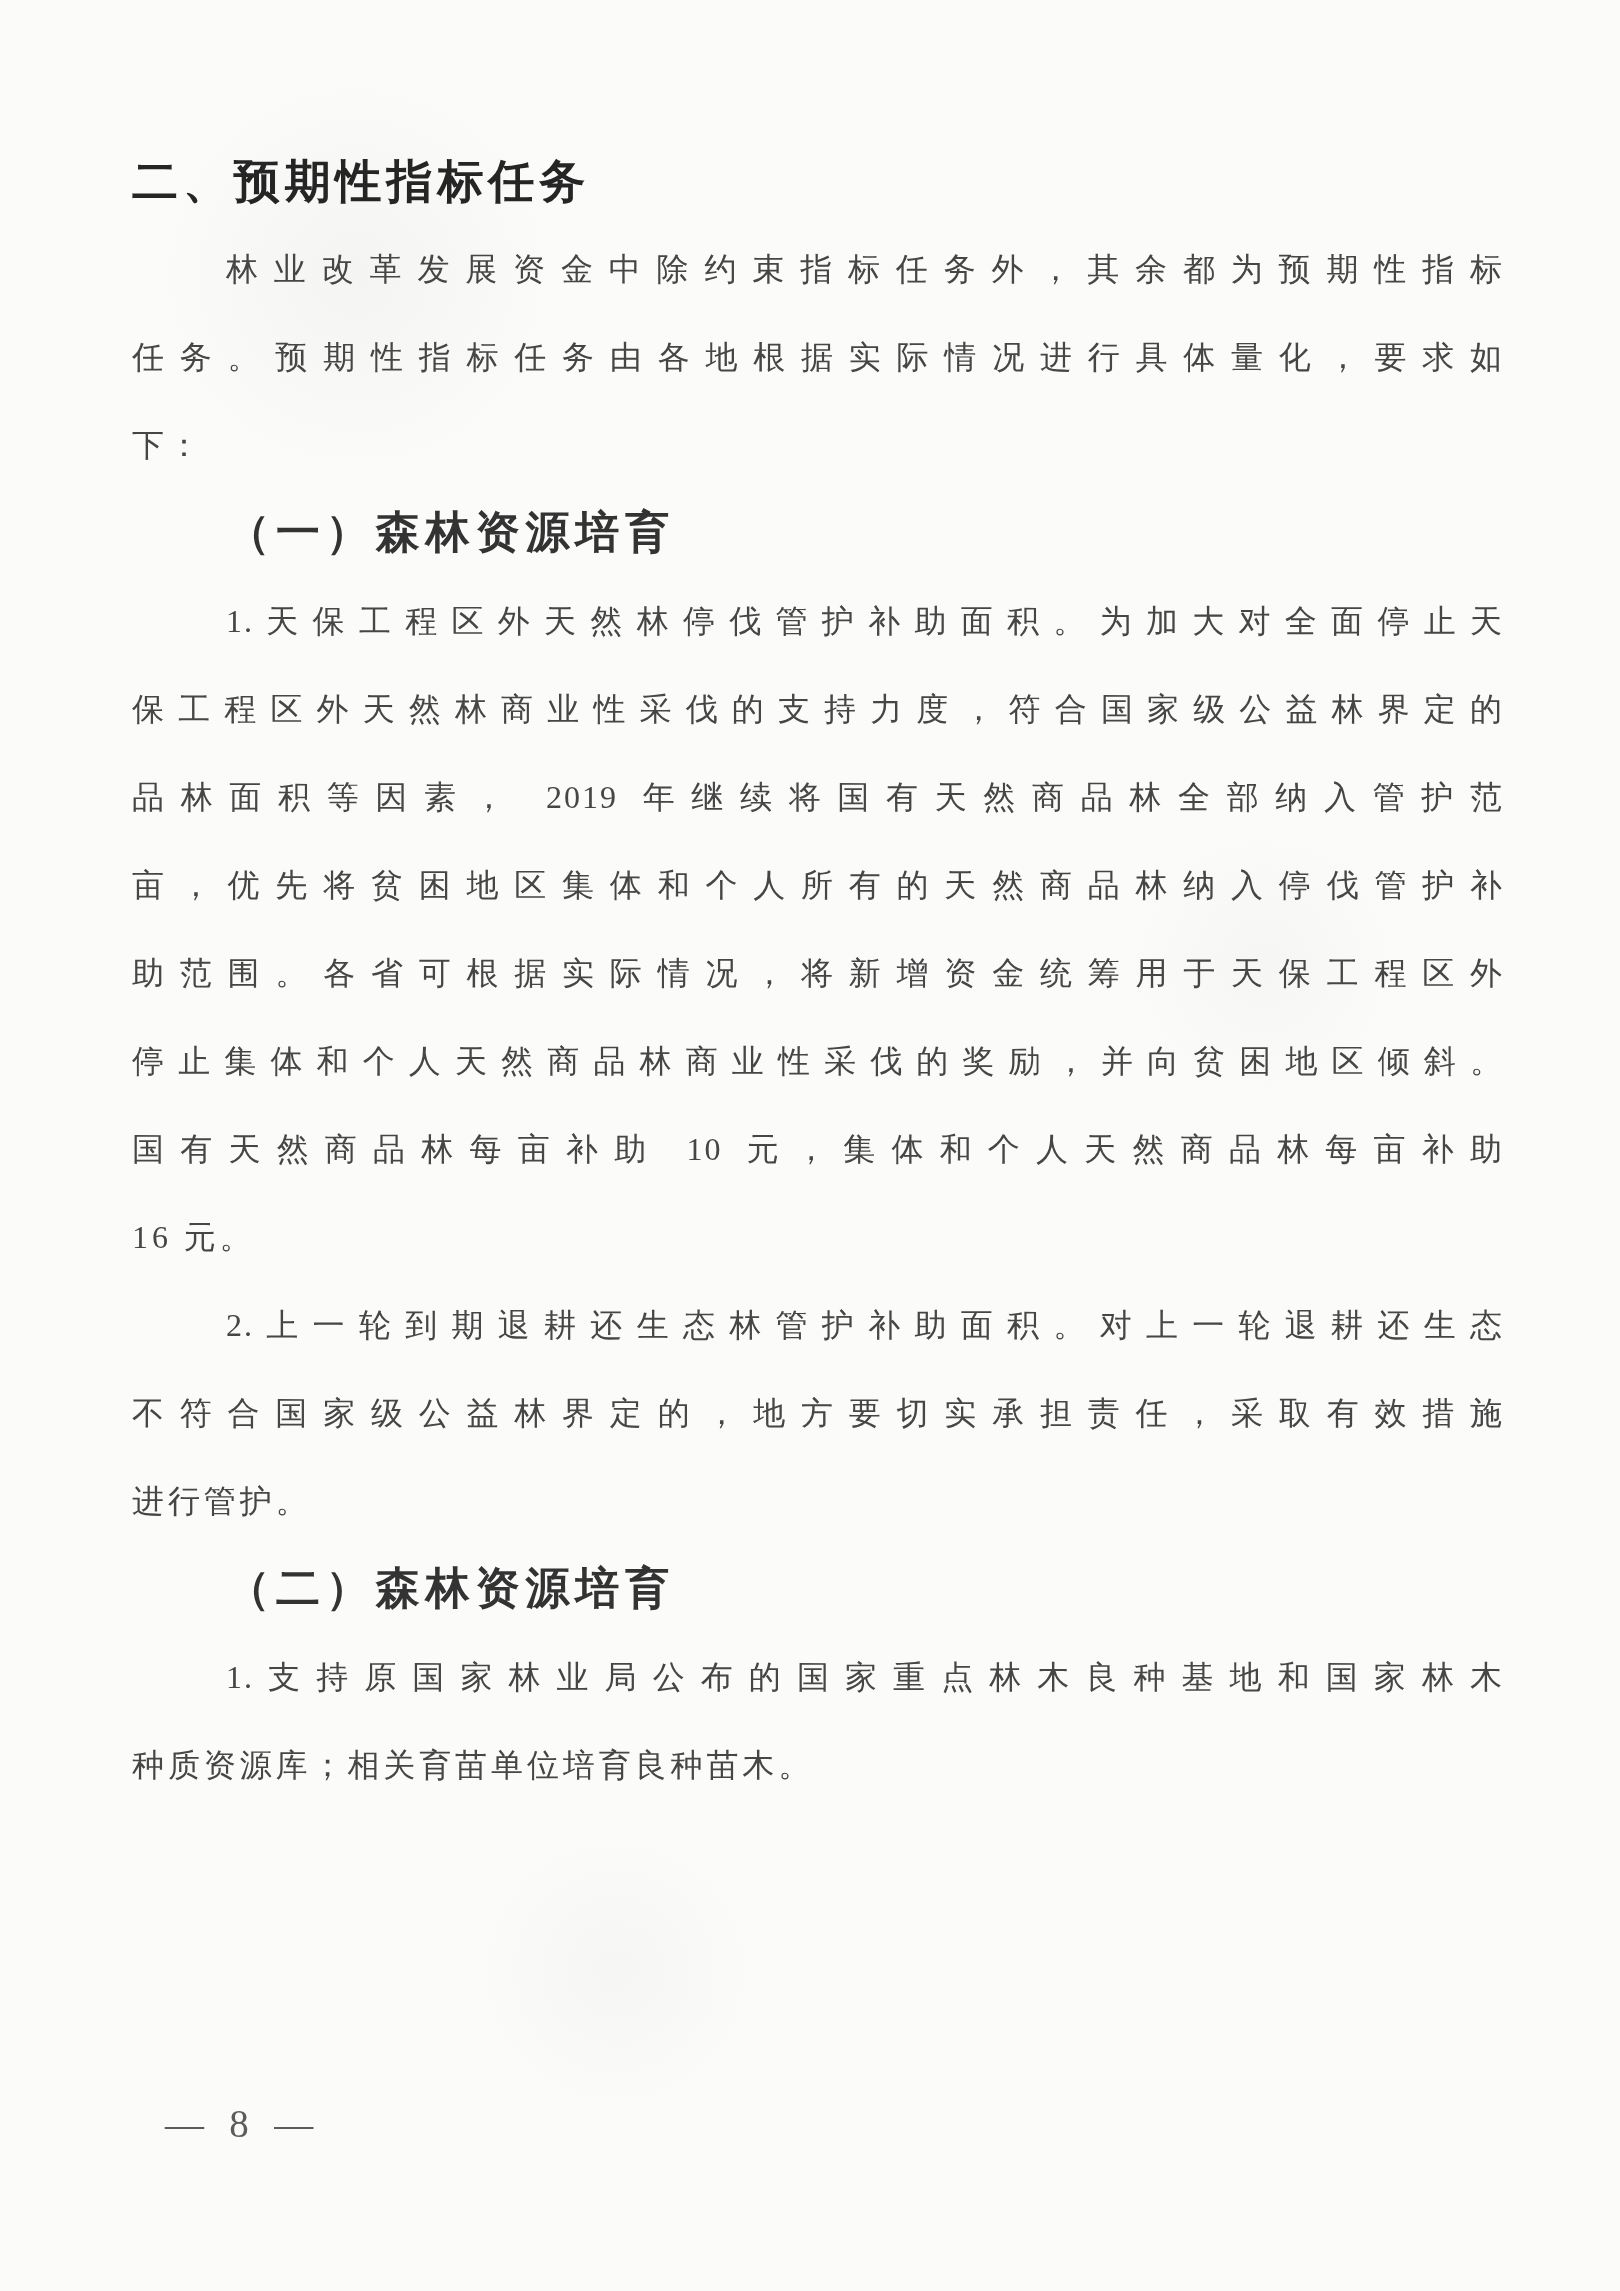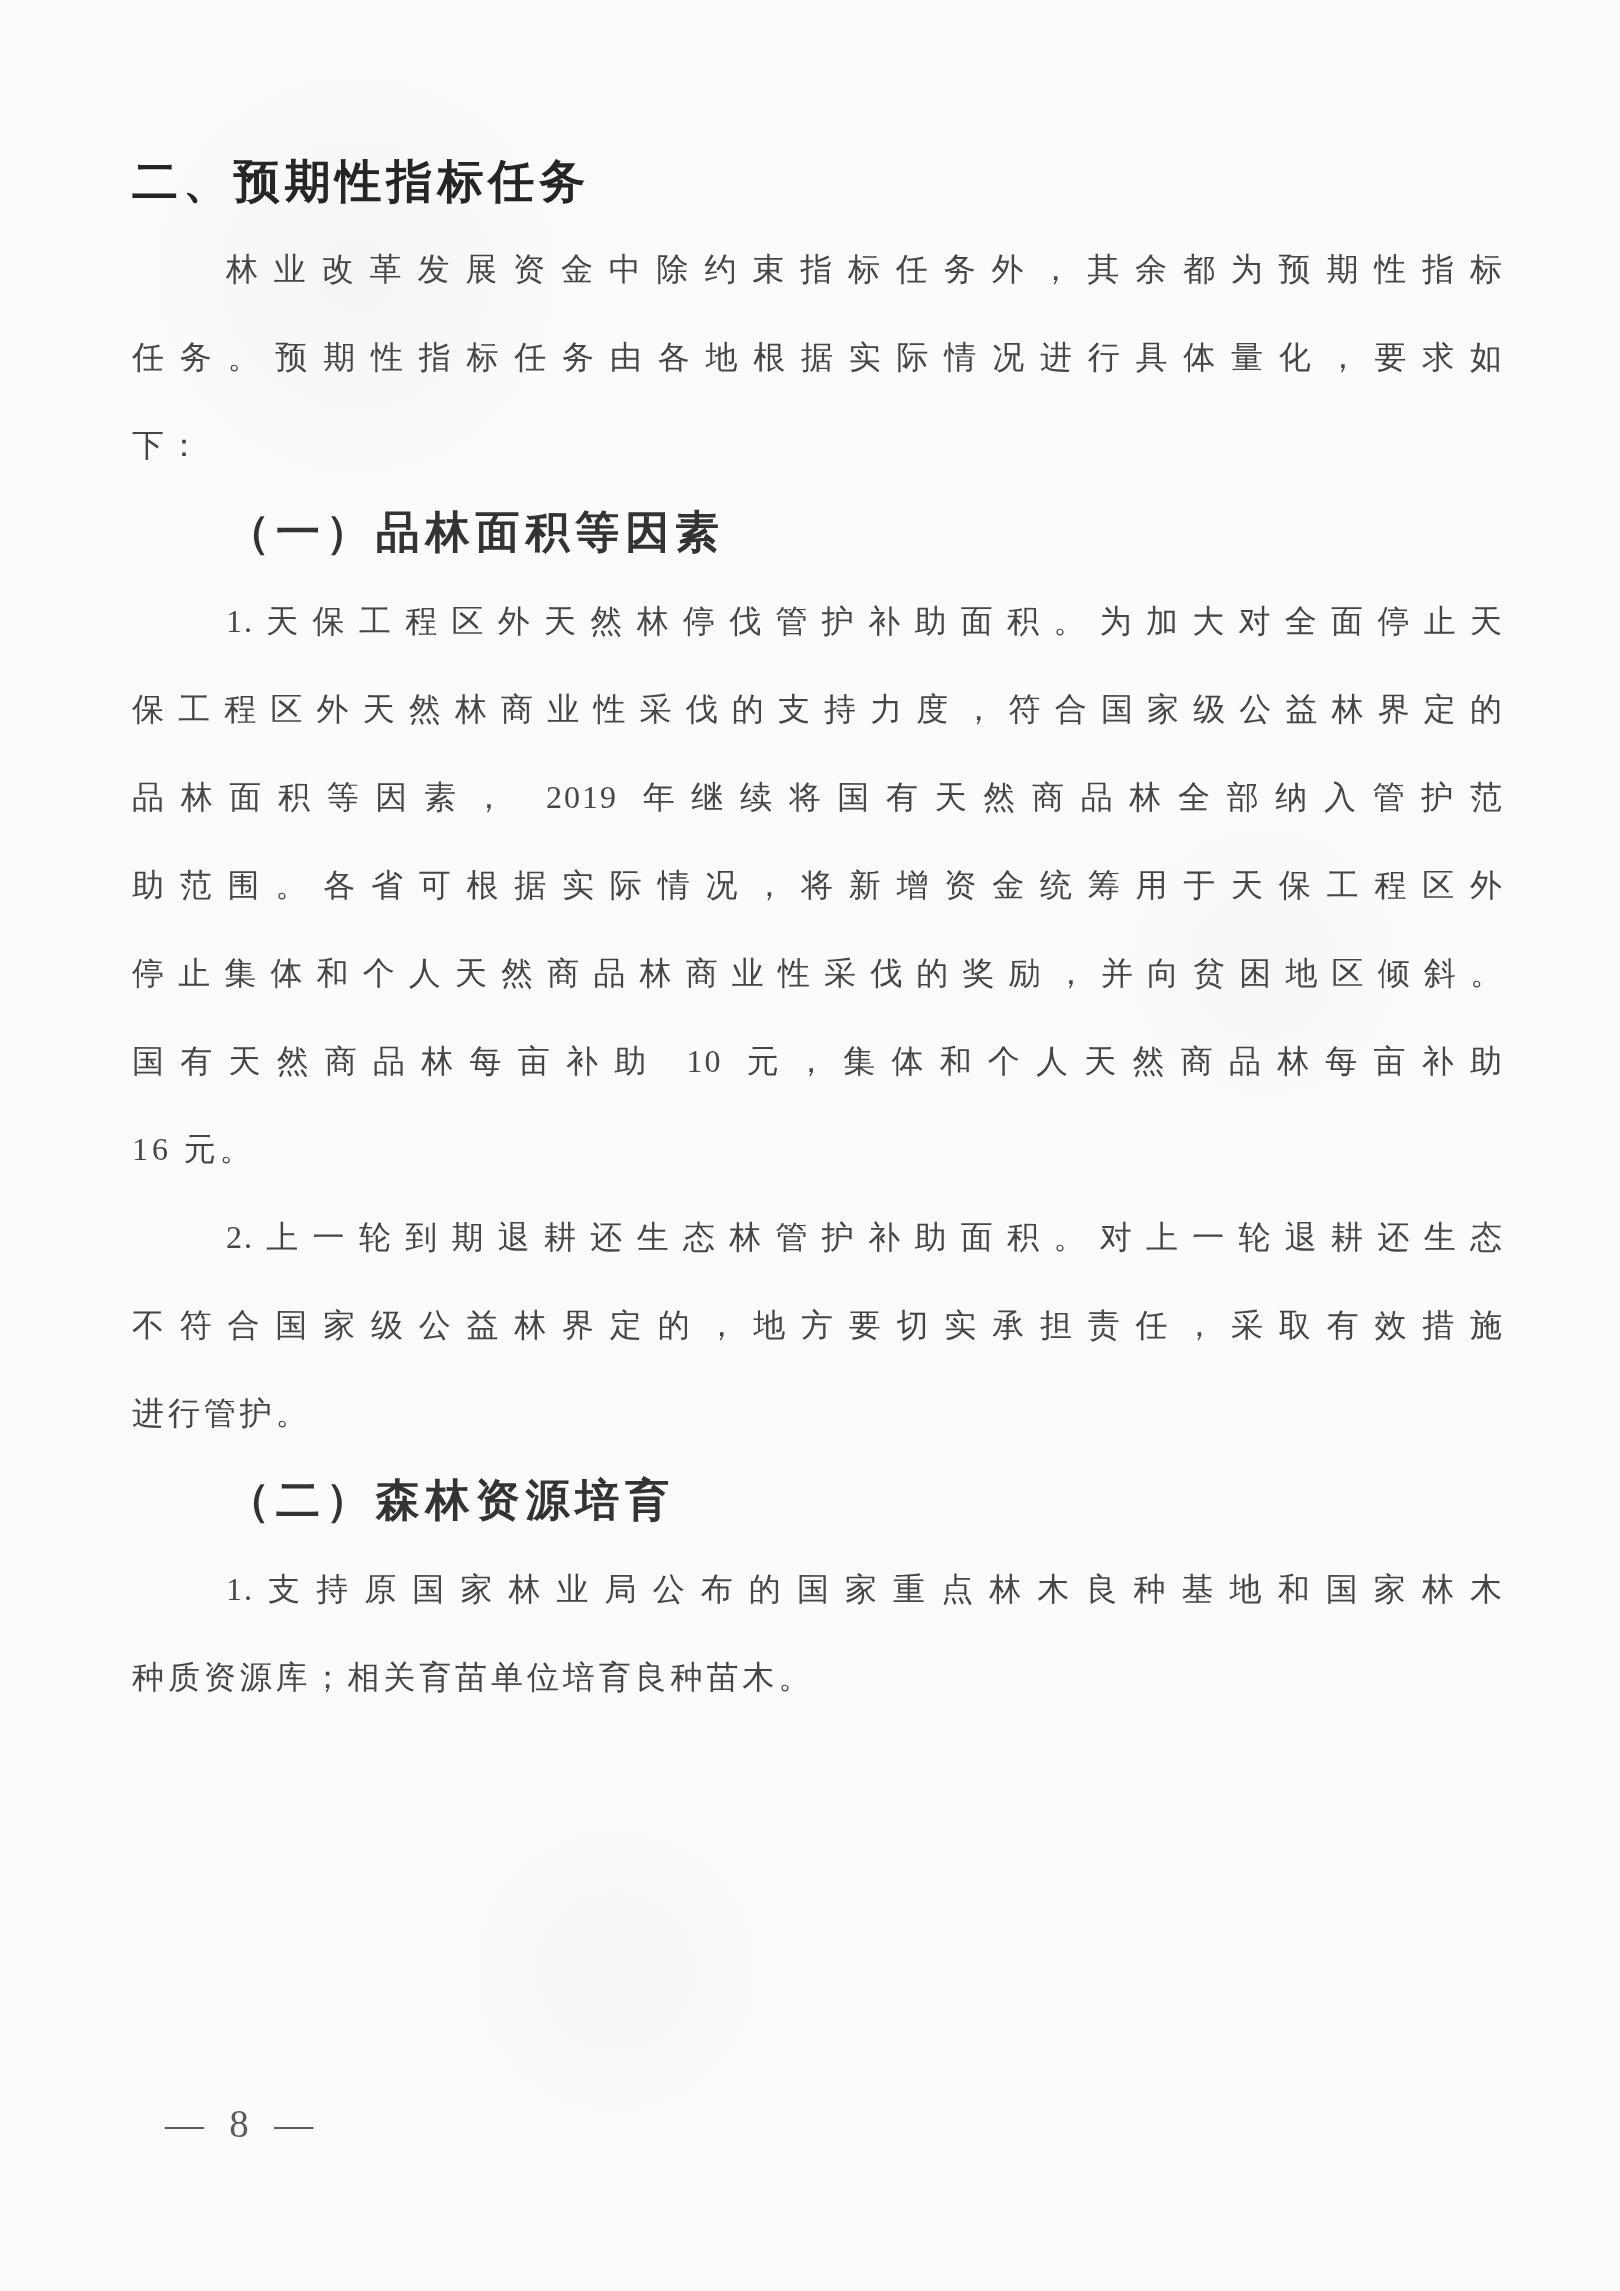--- a/index.html
+++ b/index.html
@@ -66,24 +66,25 @@
 </style>
 </head>
 <body>
 
 <div class="scan-page">
   <div class="content">
     <div class="line h1">二、预期性指标任务</div>
     <div class="line j indent">林业改革发展资金中除约束指标任务外，其余都为预期性指标</div>
     <div class="line j">任务。预期性指标任务由各地根据实际情况进行具体量化，要求如</div>
     <div class="line">下：</div>
-    <div class="line sub indent">（一）品林面积等因素</div>
+    <div class="line sub indent">（一）森林资源培育</div>
     <div class="line j indent">1.天保工程区外天然林停伐管护补助面积。为加大对全面停止天</div>
     <div class="line j">保工程区外天然林商业性采伐的支持力度，符合国家级公益林界定的</div>
     <div class="line j">品林面积等因素， 2019 年继续将国有天然商品林全部纳入管护范</div>
+    <div class="line j">亩，优先将贫困地区集体和个人所有的天然商品林纳入停伐管护补</div>
     <div class="line j">助范围。各省可根据实际情况，将新增资金统筹用于天保工程区外</div>
     <div class="line j">停止集体和个人天然商品林商业性采伐的奖励，并向贫困地区倾斜。</div>
     <div class="line j">国有天然商品林每亩补助 10 元，集体和个人天然商品林每亩补助</div>
     <div class="line">16 元。</div>
     <div class="line j indent">2.上一轮到期退耕还生态林管护补助面积。对上一轮退耕还生态</div>
     <div class="line j">不符合国家级公益林界定的，地方要切实承担责任，采取有效措施</div>
     <div class="line">进行管护。</div>
     <div class="line sub indent">（二）森林资源培育</div>
     <div class="line j indent">1.支持原国家林业局公布的国家重点林木良种基地和国家林木</div>
     <div class="line">种质资源库；相关育苗单位培育良种苗木。</div>

